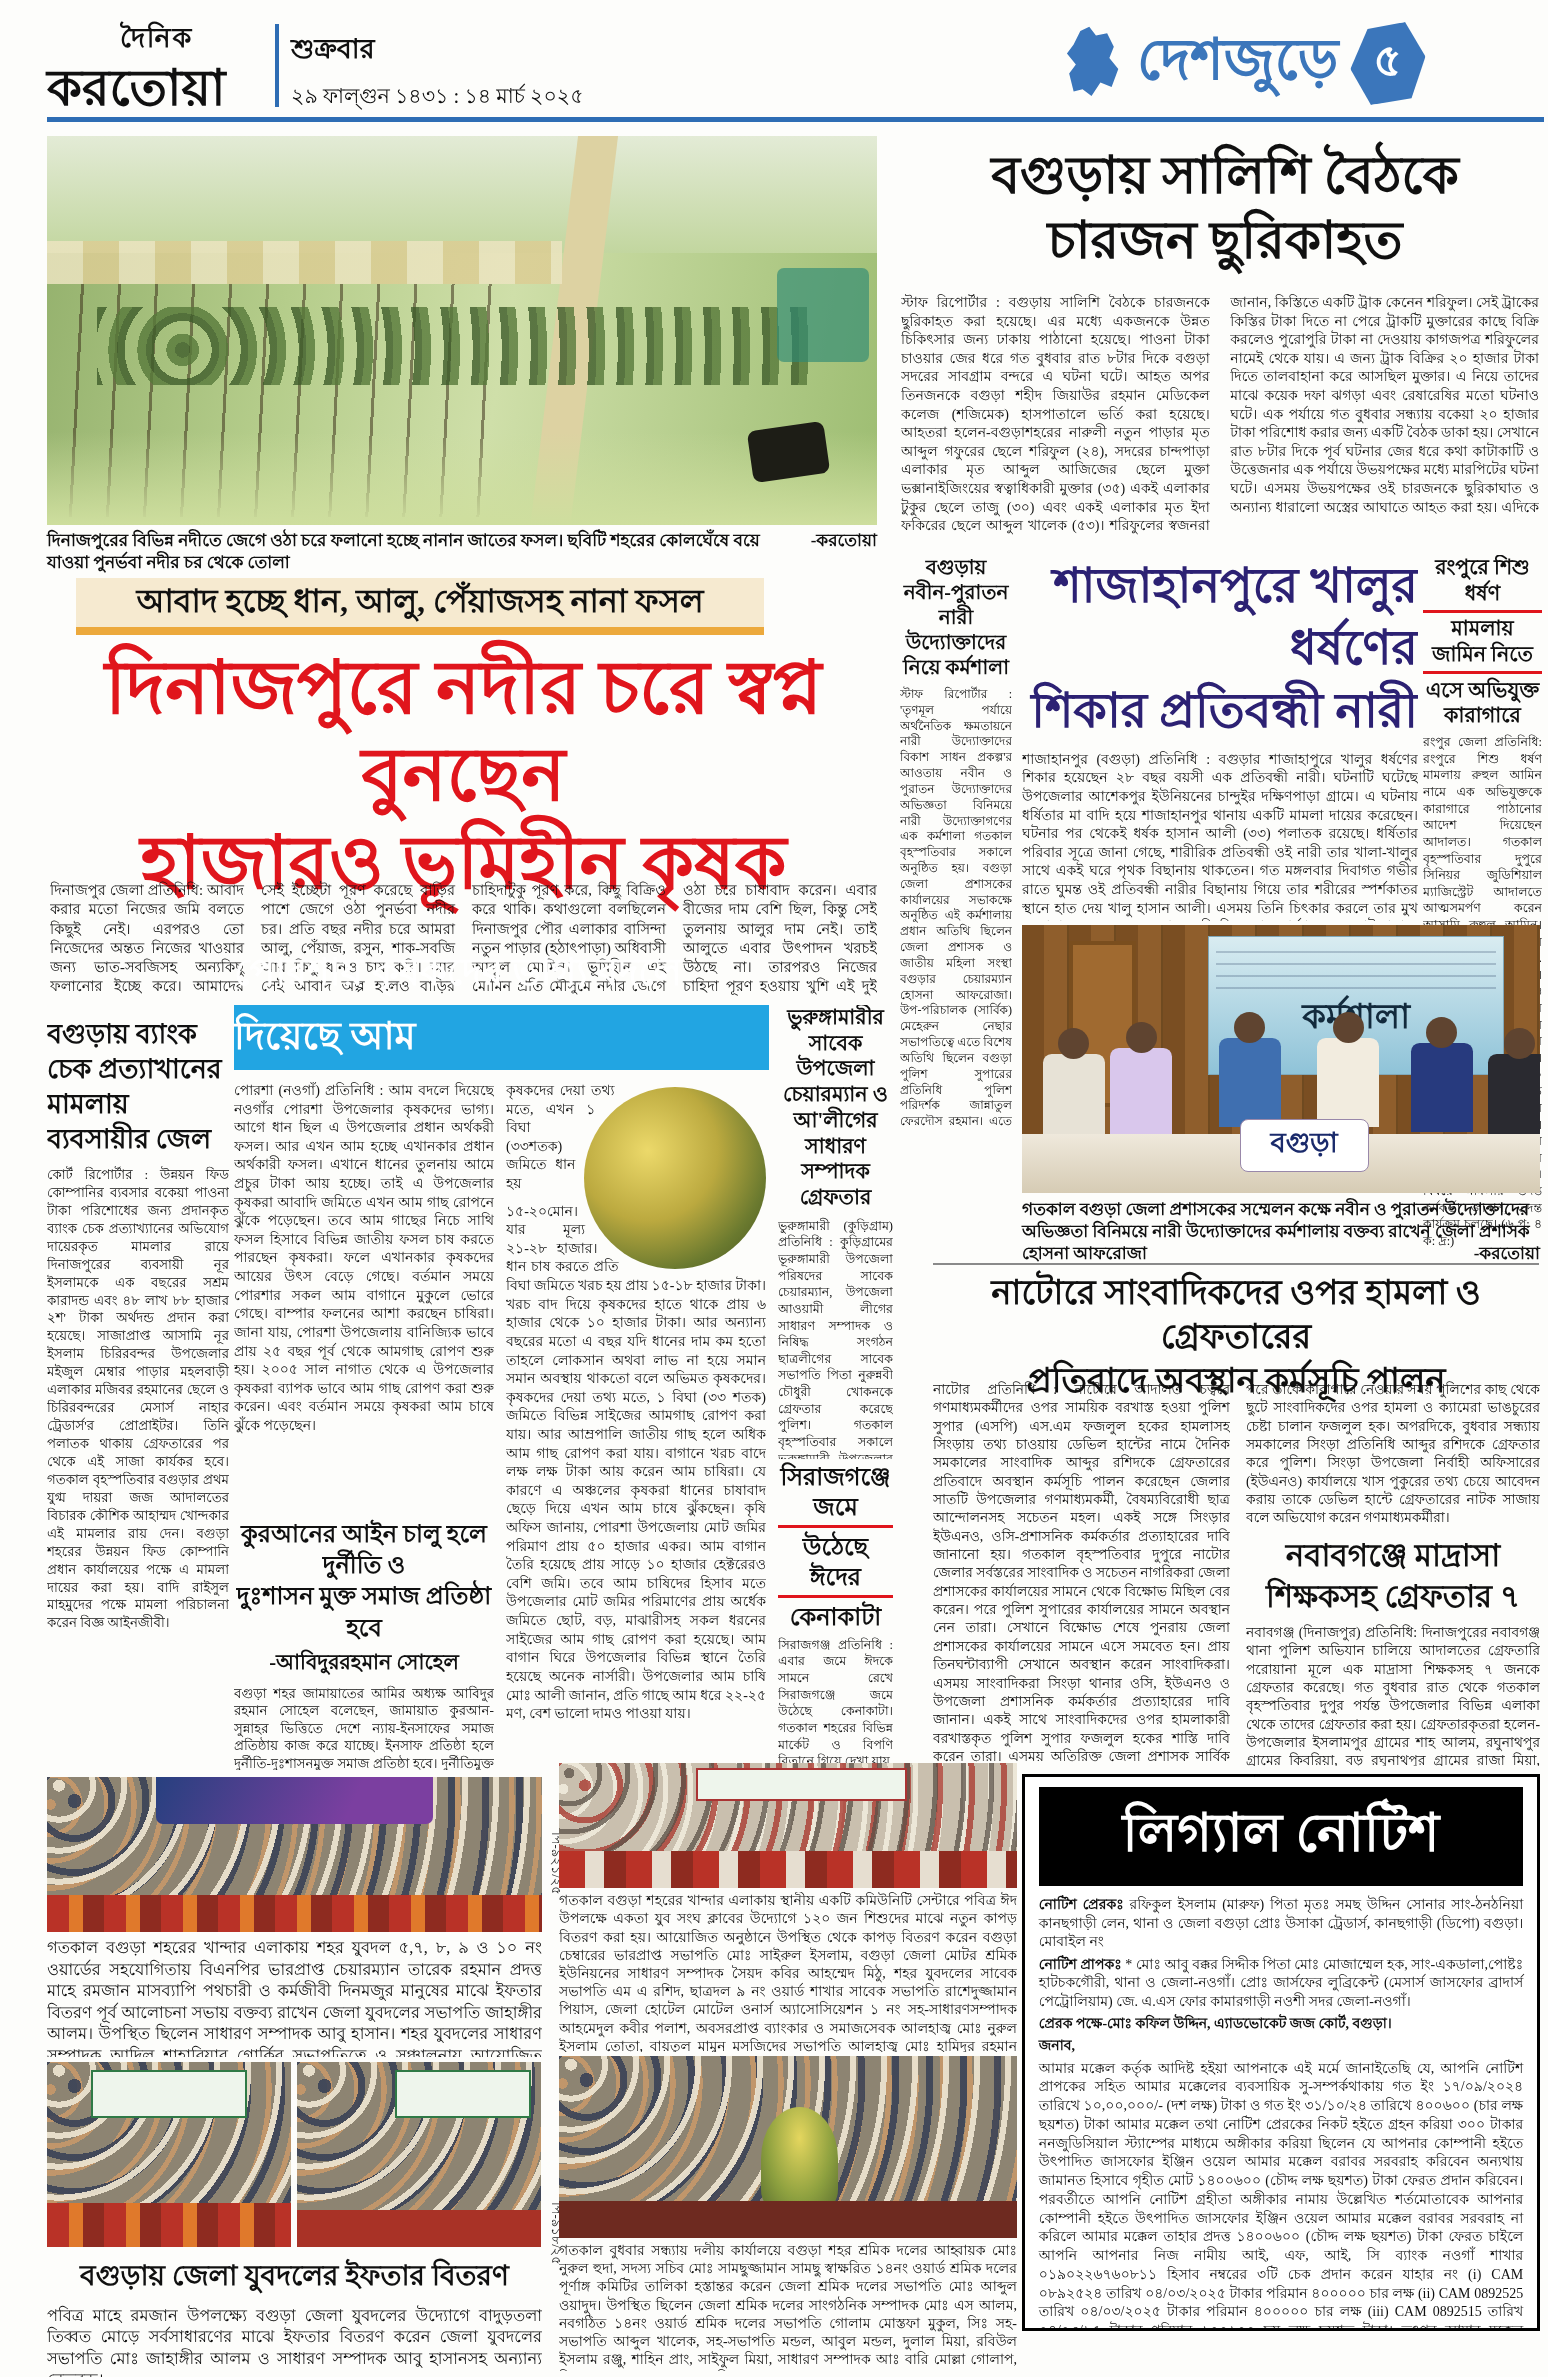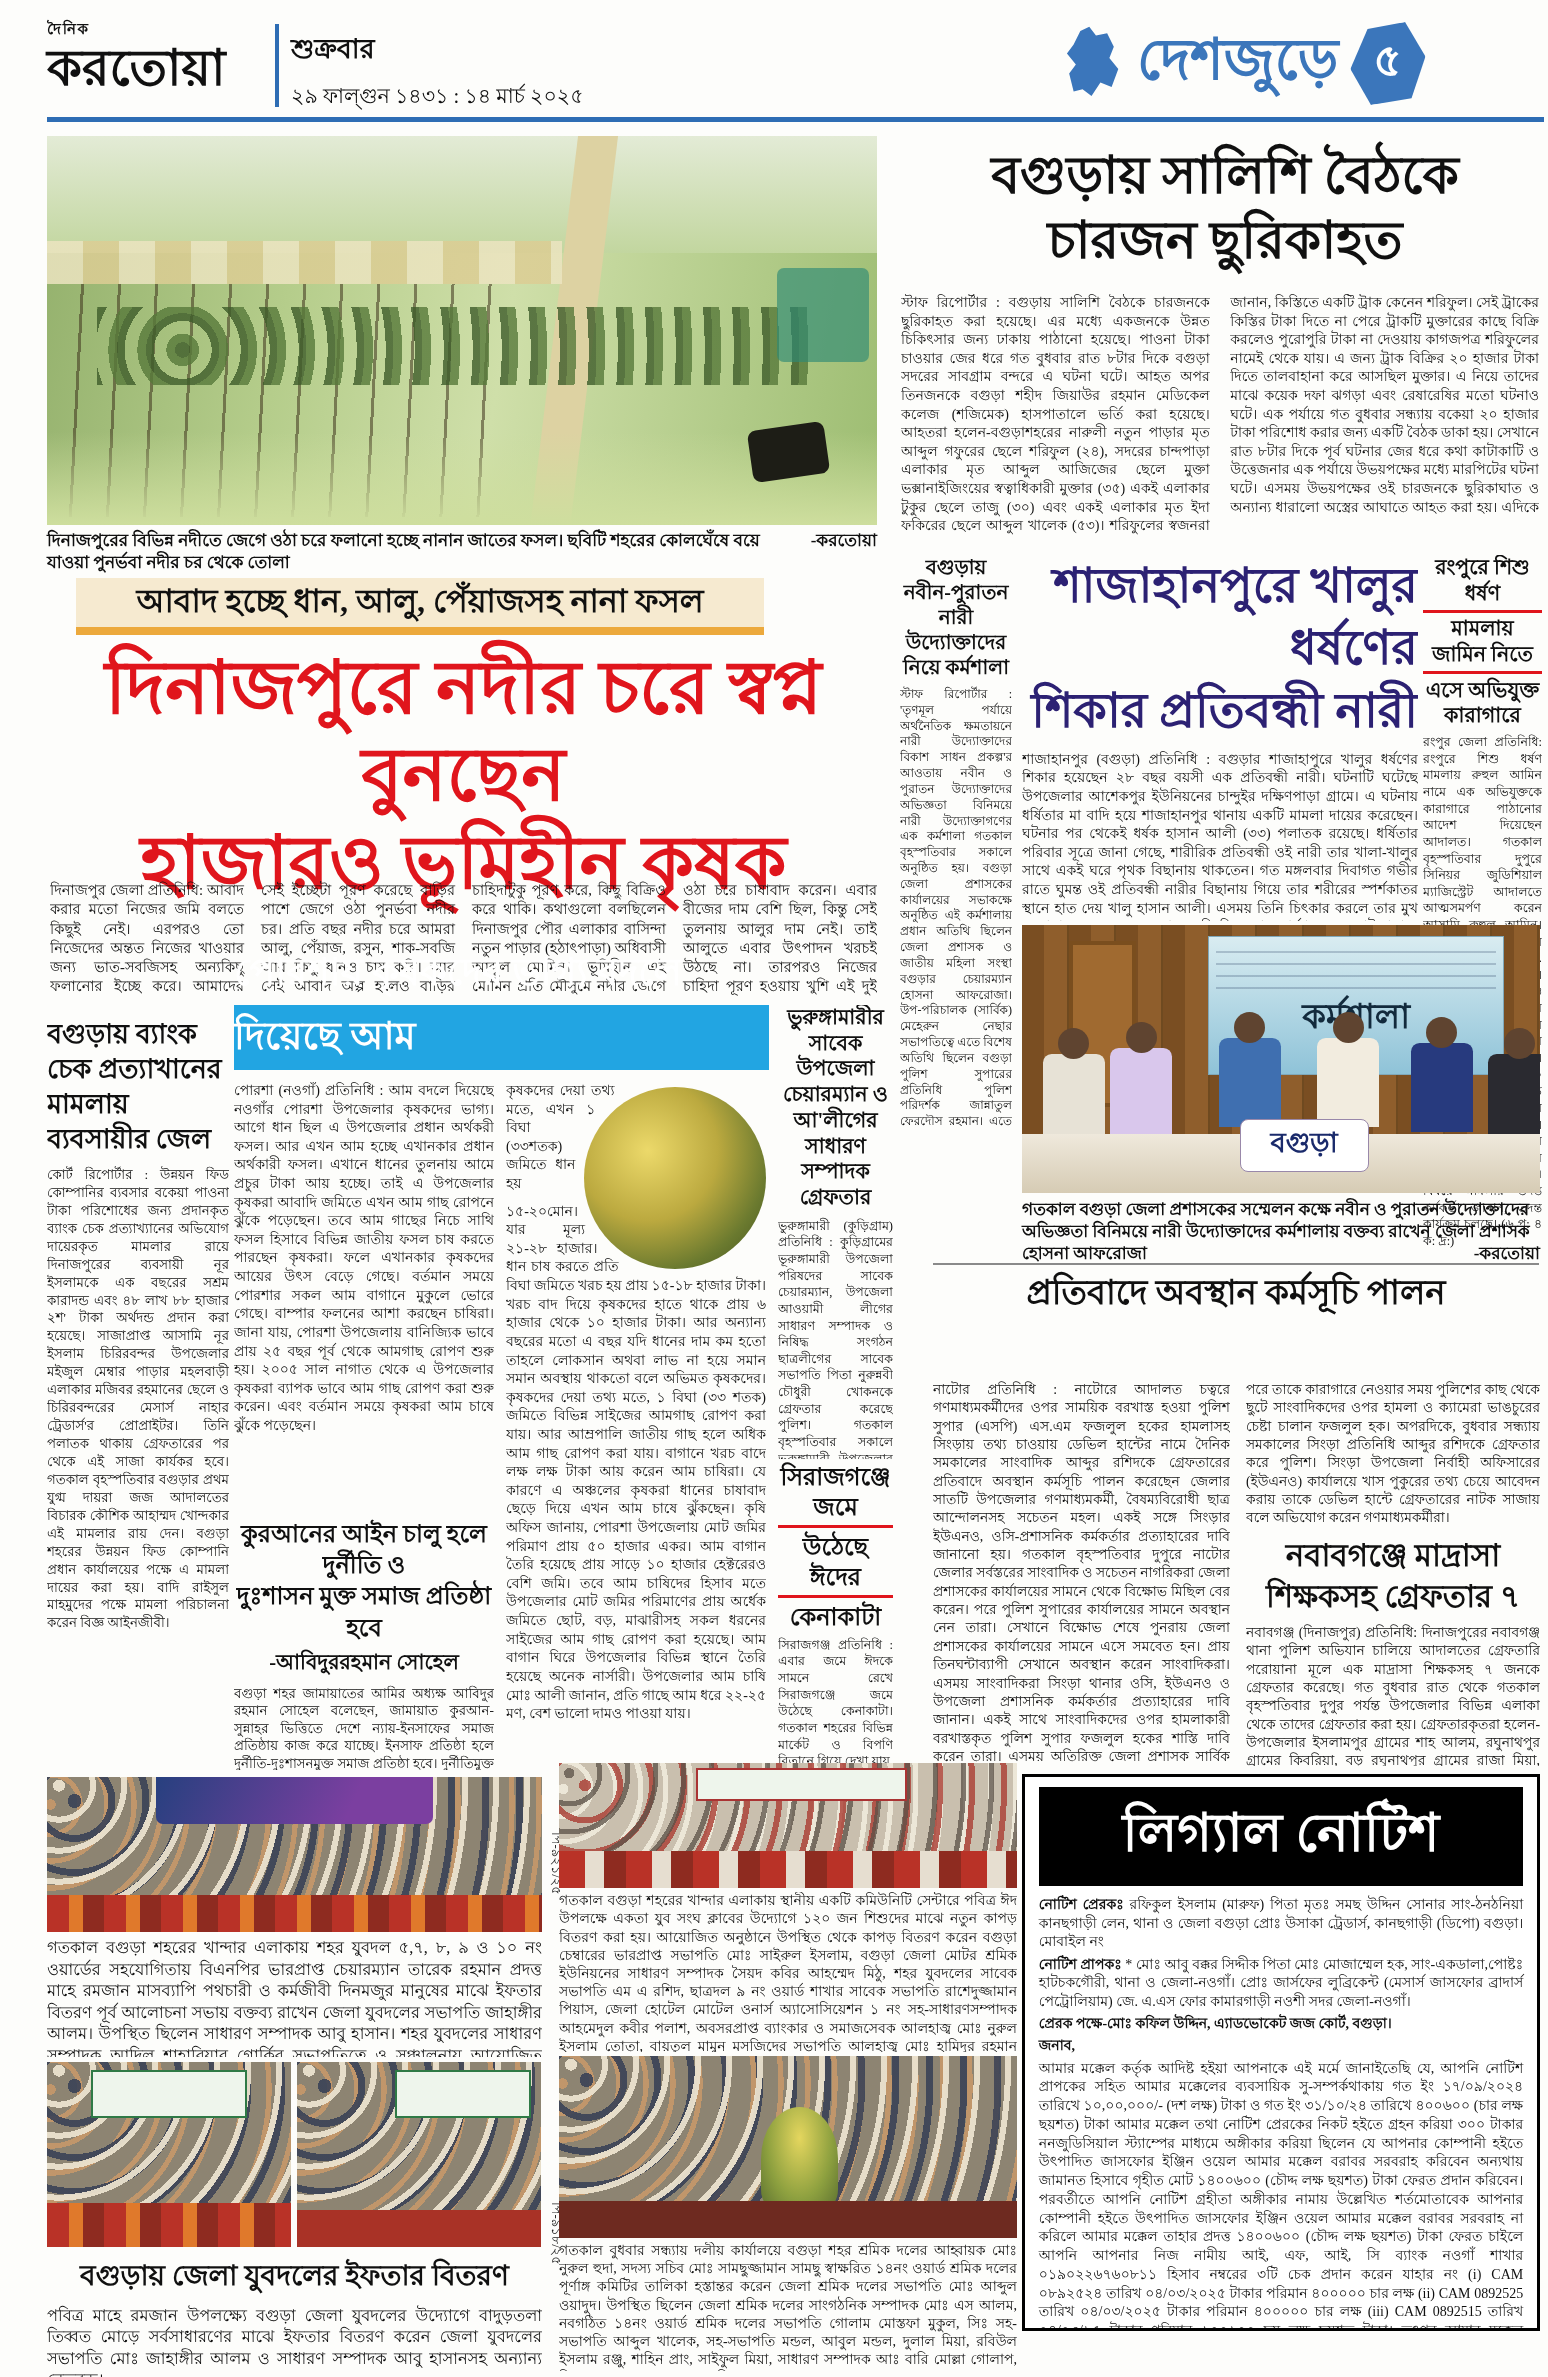--- a/index.html
+++ b/index.html
@@ -5,21 +5,21 @@
   *{margin:0;padding:0;box-sizing:border-box}
   html,body{background:#fff}
   body{width:1548px;height:2377px;font-family:"Liberation Serif",serif;color:#101010;position:relative}
   #page{position:relative;width:1548px;height:2377px;overflow:hidden;background:#fdfdfb}
   .abs{position:absolute}
   .b{font-weight:bold}
   .ctr{text-align:center}
   .just{text-align:justify;text-justify:inter-word}
   .clip{overflow:hidden}
   
-  .m-small{font-size:15px;font-weight:bold;text-align:left;letter-spacing:1.7px}
+  .m-small{font-size:27px;font-weight:bold;text-align:center;letter-spacing:1.7px}
   .m-big{font-size:50px;font-weight:bold;line-height:1.05}
   .vrule{background:#2e6db4}
   .d-day{font-size:27px;font-weight:bold}
   .d-date{font-size:20.6px;margin-top:8.6px}
   .seclogo{display:flex;align-items:center;gap:12px}
   .secname{font-size:57px;font-weight:bold;color:#3b76bb}
   .hexbadge{width:76px;height:79px;background:#3b76bb;color:#fff;display:flex;align-items:center;justify-content:center;font-size:45px;font-weight:bold;clip-path:polygon(28% 4%,78% 0%,100% 46%,76% 97%,22% 100%,0% 52%);transform:rotate(-6deg)}
   .hrule-blue{background:#2e6db4}
   
   .photo{position:absolute;overflow:hidden;background:#b9c9a0}
@@ -195,20 +195,21 @@
         <span>বগুড়া</span>
       </div>
   </div>
   <div class="abs" style="left:1022px;top:1199px;width:518px">
     <span class="cap">গতকাল বগুড়া জেলা প্রশাসকের সম্মেলন কক্ষে নবীন ও পুরাতন উদ্যোক্তাদের অভিজ্ঞতা বিনিময়ে নারী উদ্যোক্তাদের কর্মশালায় বক্তব্য রাখেন জেলা প্রশাসক হোসনা আফরোজা</span>
     <span class="cap credit" style="float:right">-করতোয়া</span>
   </div>
 
   <div class="abs divider" style="left:933px;top:1263px;width:606px;height:1.7px"></div>
   <div class="abs" style="left:933px;top:1271px;width:606px">
+    <div class="h-black-md">নাটোরে সাংবাদিকদের ওপর হামলা ও গ্রেফতারের</div>
     <div class="h-black-md">প্রতিবাদে অবস্থান কর্মসূচি পালন</div>
   </div>
   <div class="abs just clip" style="left:933px;top:1381px;width:297px;height:385px;font-size:13.8px;line-height:1.33">নাটোর প্রতিনিধি : নাটোরে আদালত চত্বরে গণমাধ্যমকর্মীদের ওপর সাময়িক বরখাস্ত হওয়া পুলিশ সুপার (এসপি) এস.এম ফজলুল হকের হামলাসহ সিংড়ায় তথ্য চাওয়ায় ডেভিল হান্টের নামে দৈনিক সমকালের সাংবাদিক আব্দুর রশিদকে গ্রেফতারের প্রতিবাদে অবস্থান কর্মসূচি পালন করেছেন জেলার সাতটি উপজেলার গণমাধ্যমকর্মী, বৈষম্যবিরোধী ছাত্র আন্দোলনসহ সচেতন মহল। একই সঙ্গে সিংড়ার ইউএনও, ওসি-প্রশাসনিক কর্মকর্তার প্রত্যাহারের দাবি জানানো হয়। গতকাল বৃহস্পতিবার দুপুরে নাটোর জেলার সর্বস্তরের সাংবাদিক ও সচেতন নাগরিকরা জেলা প্রশাসকের কার্যালয়ের সামনে থেকে বিক্ষোভ মিছিল বের করেন। পরে পুলিশ সুপারের কার্যালয়ের সামনে অবস্থান নেন তারা। সেখানে বিক্ষোভ শেষে পুনরায় জেলা প্রশাসকের কার্যালয়ের সামনে এসে সমবেত হন। প্রায় তিনঘন্টাব্যাপী সেখানে অবস্থান করেন সাংবাদিকরা। এসময় সাংবাদিকরা সিংড়া থানার ওসি, ইউএনও ও উপজেলা প্রশাসনিক কর্মকর্তার প্রত্যাহারের দাবি জানান। একই সাথে সাংবাদিকদের ওপর হামলাকারী বরখাস্তকৃত পুলিশ সুপার ফজলুল হকের শাস্তি দাবি করেন তারা। এসময় অতিরিক্ত জেলা প্রশাসক সার্বিক আবুল হায়াত ও অতিরিক্ত পুলিশ সুপার একরামুল হক সাংবাদিকদের সামনে এসে ঘটনাগুলো খতিয়ে দেখে যথাযথ ব্যবস্থা গ্রহণের আশ্বাস দেন। এর আগে গত মঙ্গলবার দুপুরে সাময়িক বরখাস্তকৃত পুলিশ সুপার ফজলুল হক স্ত্রী নির্যাতন মামলায় আদালতে হাজির হলে তার জামিন নামঞ্জুর করে কারাগারে পাঠানোর নির্দেশ দেন বিচারক।</div>
   <div class="abs clip" style="left:1246px;top:1381px;width:294px;height:385px">
     <div class="just" style="font-size:13.8px;line-height:1.33">পরে তাকে কারাগারে নেওয়ার সময় পুলিশের কাছ থেকে ছুটে সাংবাদিকদের ওপর হামলা ও ক্যামেরা ভাঙচুরের চেষ্টা চালান ফজলুল হক। অপরদিকে, বুধবার সন্ধ্যায় সমকালের সিংড়া প্রতিনিধি আব্দুর রশিদকে গ্রেফতার করে পুলিশ। সিংড়া উপজেলা নির্বাহী অফিসারের (ইউএনও) কার্যালয়ে খাস পুকুরের তথ্য চেয়ে আবেদন করায় তাকে ডেভিল হান্টে গ্রেফতারের নাটক সাজায় বলে অভিযোগ করেন গণমাধ্যমকর্মীরা।</div>
     <div class="ctr b" style="font-size:31px;line-height:1.3;margin-top:8.6px">নবাবগঞ্জে মাদ্রাসা</div>
     <div class="ctr b" style="font-size:31px;line-height:1.3">শিক্ষকসহ গ্রেফতার ৭</div>
     <div class="just" style="font-size:13.8px;line-height:1.33;margin-top:6.9px">নবাবগঞ্জ (দিনাজপুর) প্রতিনিধি: দিনাজপুরের নবাবগঞ্জ থানা পুলিশ অভিযান চালিয়ে আদালতের গ্রেফতারি পরোয়ানা মূলে এক মাদ্রাসা শিক্ষকসহ ৭ জনকে গ্রেফতার করেছে। গত বুধবার রাত থেকে গতকাল বৃহস্পতিবার দুপুর পর্যন্ত উপজেলার বিভিন্ন এলাকা থেকে তাদের গ্রেফতার করা হয়। গ্রেফতারকৃতরা হলেন- উপজেলার ইসলামপুর গ্রামের শাহ আলম, রঘুনাথপুর গ্রামের কিবরিয়া, বড় রঘুনাথপুর গ্রামের রাজা মিয়া, পরানদিঘী গ্রামের ও হাকিমপুর উপজেলার পাউশগাড়া মাদ্রাসার শিক্ষক জিয়াউল ইসলাম, বাদেহরিনা গ্রামের ছানোয়ার হোসেন, দিঘীরত্না গ্রামের জামাল উদ্দীন ও জাটিহার গ্রামের ছানোয়ার হোসেন। নবাবগঞ্জ থানার ওসি মোহাম্মদ আব্দুল মতিন জানান, গ্রেফতারকৃতদের গতকাল বৃহস্পতিবার আদালতে সোপর্দ করা হয়েছে।</div>
   </div>
 

